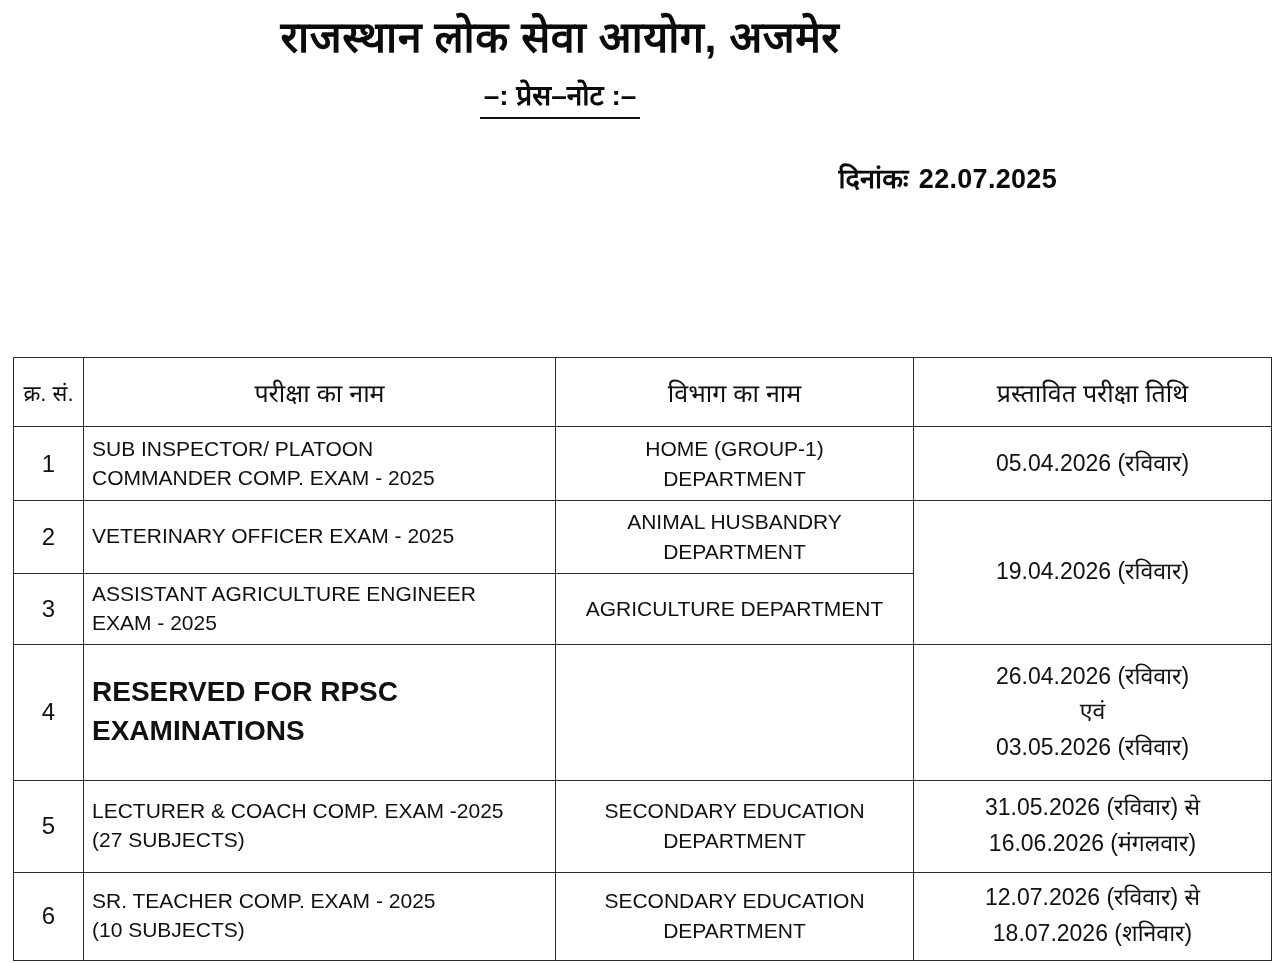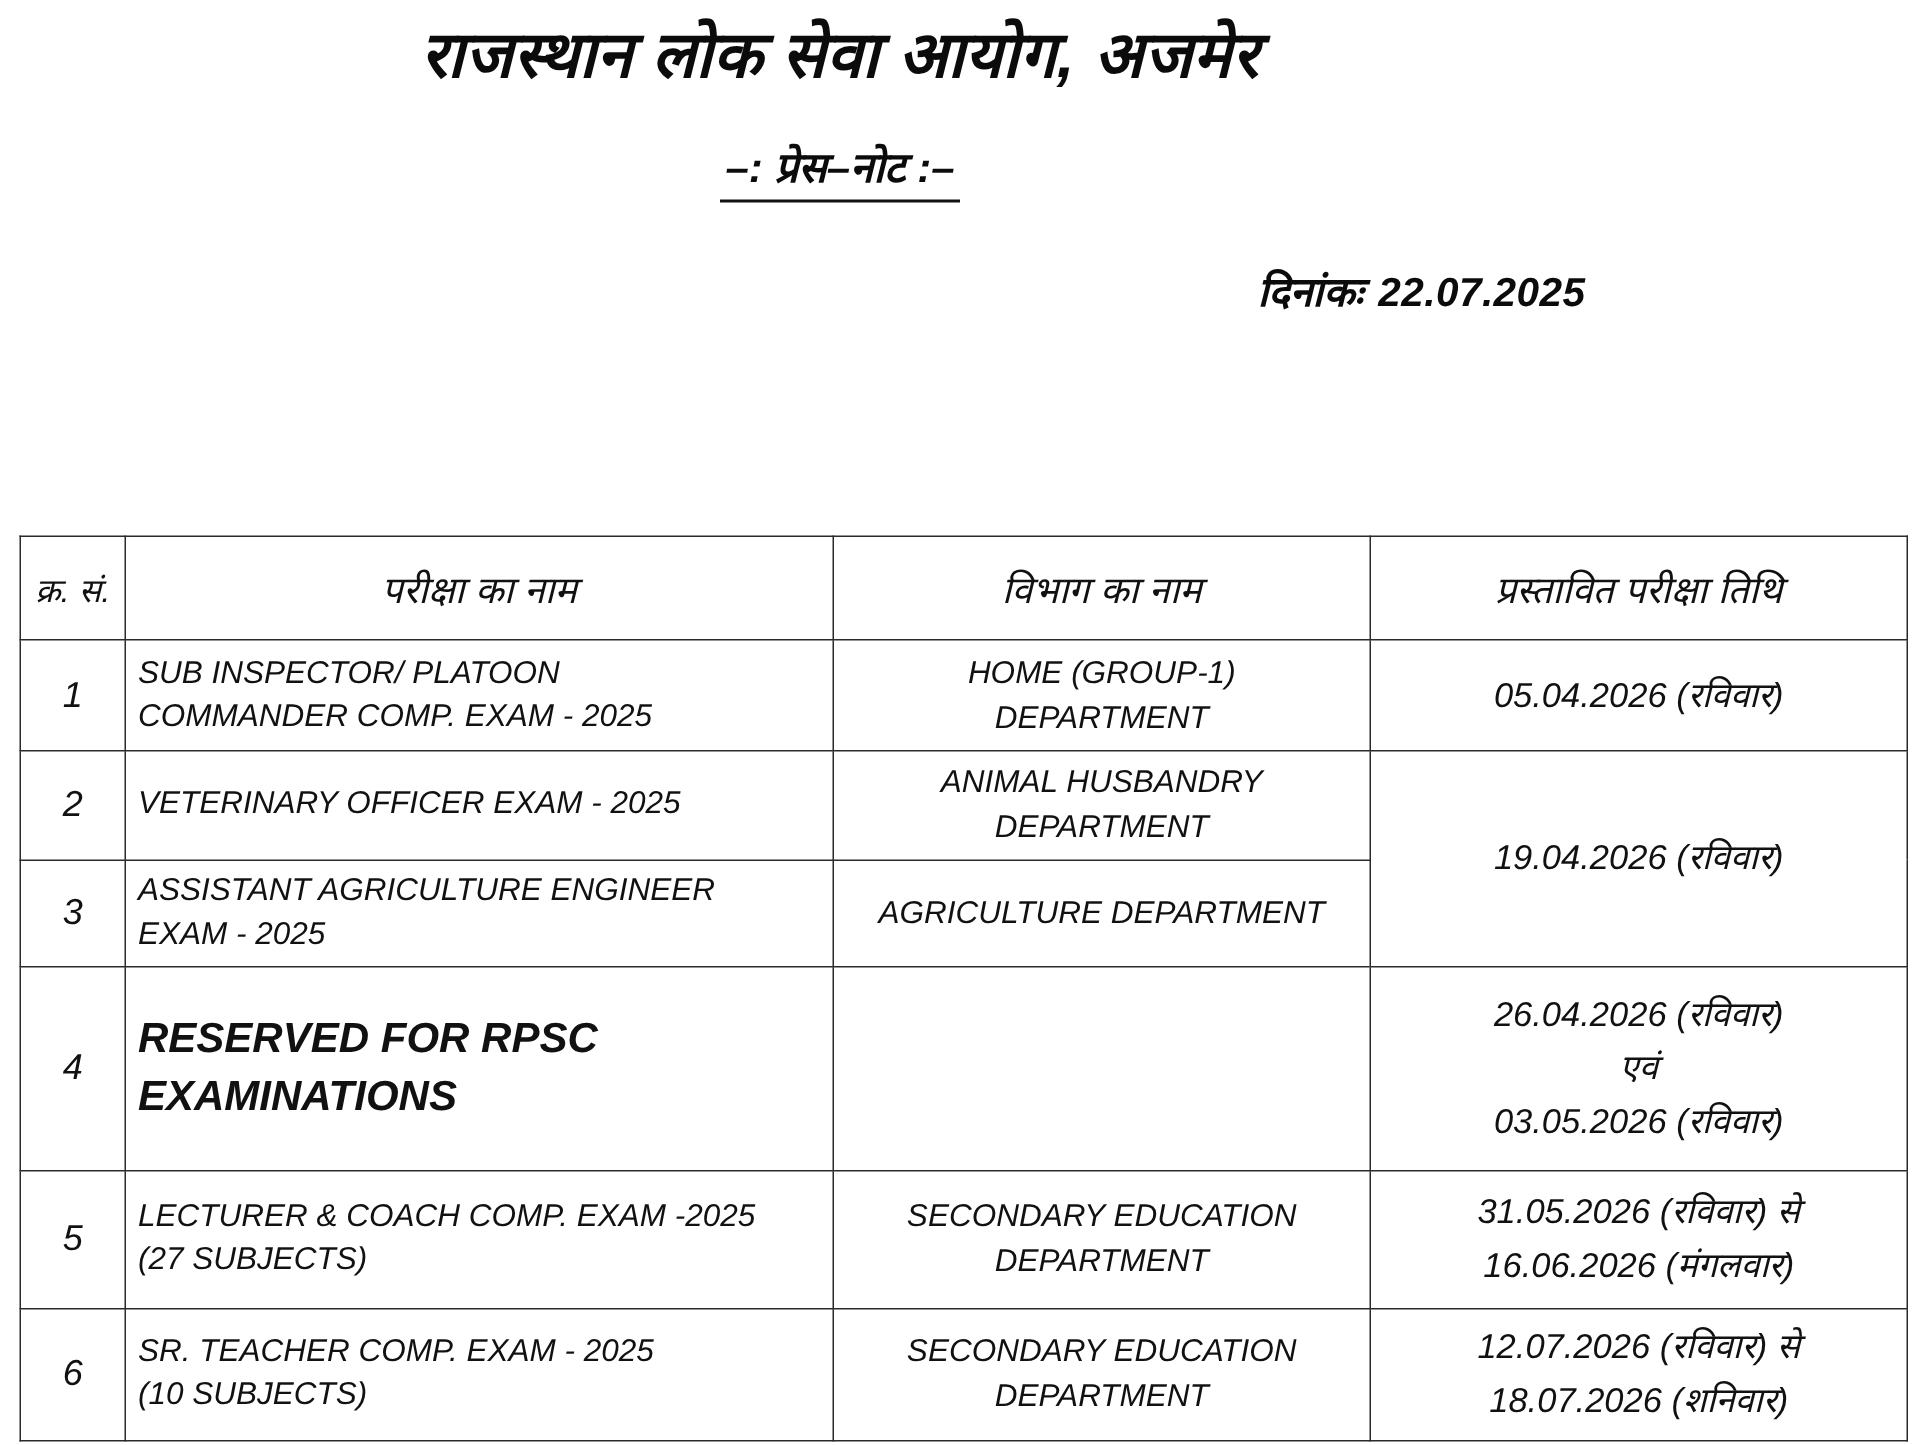--- a/index.html
+++ b/index.html
@@ -15,38 +15,37 @@
     font-family: "Liberation Sans", "DejaVu Sans", sans-serif;
     color: #000000;
     position: relative;
   }
 
   .page {
     position: relative;
     width: 1120px;
     height: 963px;
     box-sizing: border-box;
-    font-style: italic;
   }
 
   
   .doc-title {
     text-align: center;
     font-family: "Liberation Sans", "DejaVu Sans", sans-serif;
     font-size: 43px;
     font-weight: 700;
     letter-spacing: 0.5px;
     line-height: 1.0;
     padding-top: 16px;
     color: #0b0b0b;
   }
 
   .subtitle-wrap {
     text-align: center;
-    margin-top: 38px;
+    margin-top: 22px;
   }
   .doc-subtitle {
     display: inline-block;
     font-size: 28px;
     font-weight: 700;
     line-height: 1.1;
     padding: 0 4px 5px 4px;
     border-bottom: 2px solid #111;
     color: #0b0b0b;
   }

